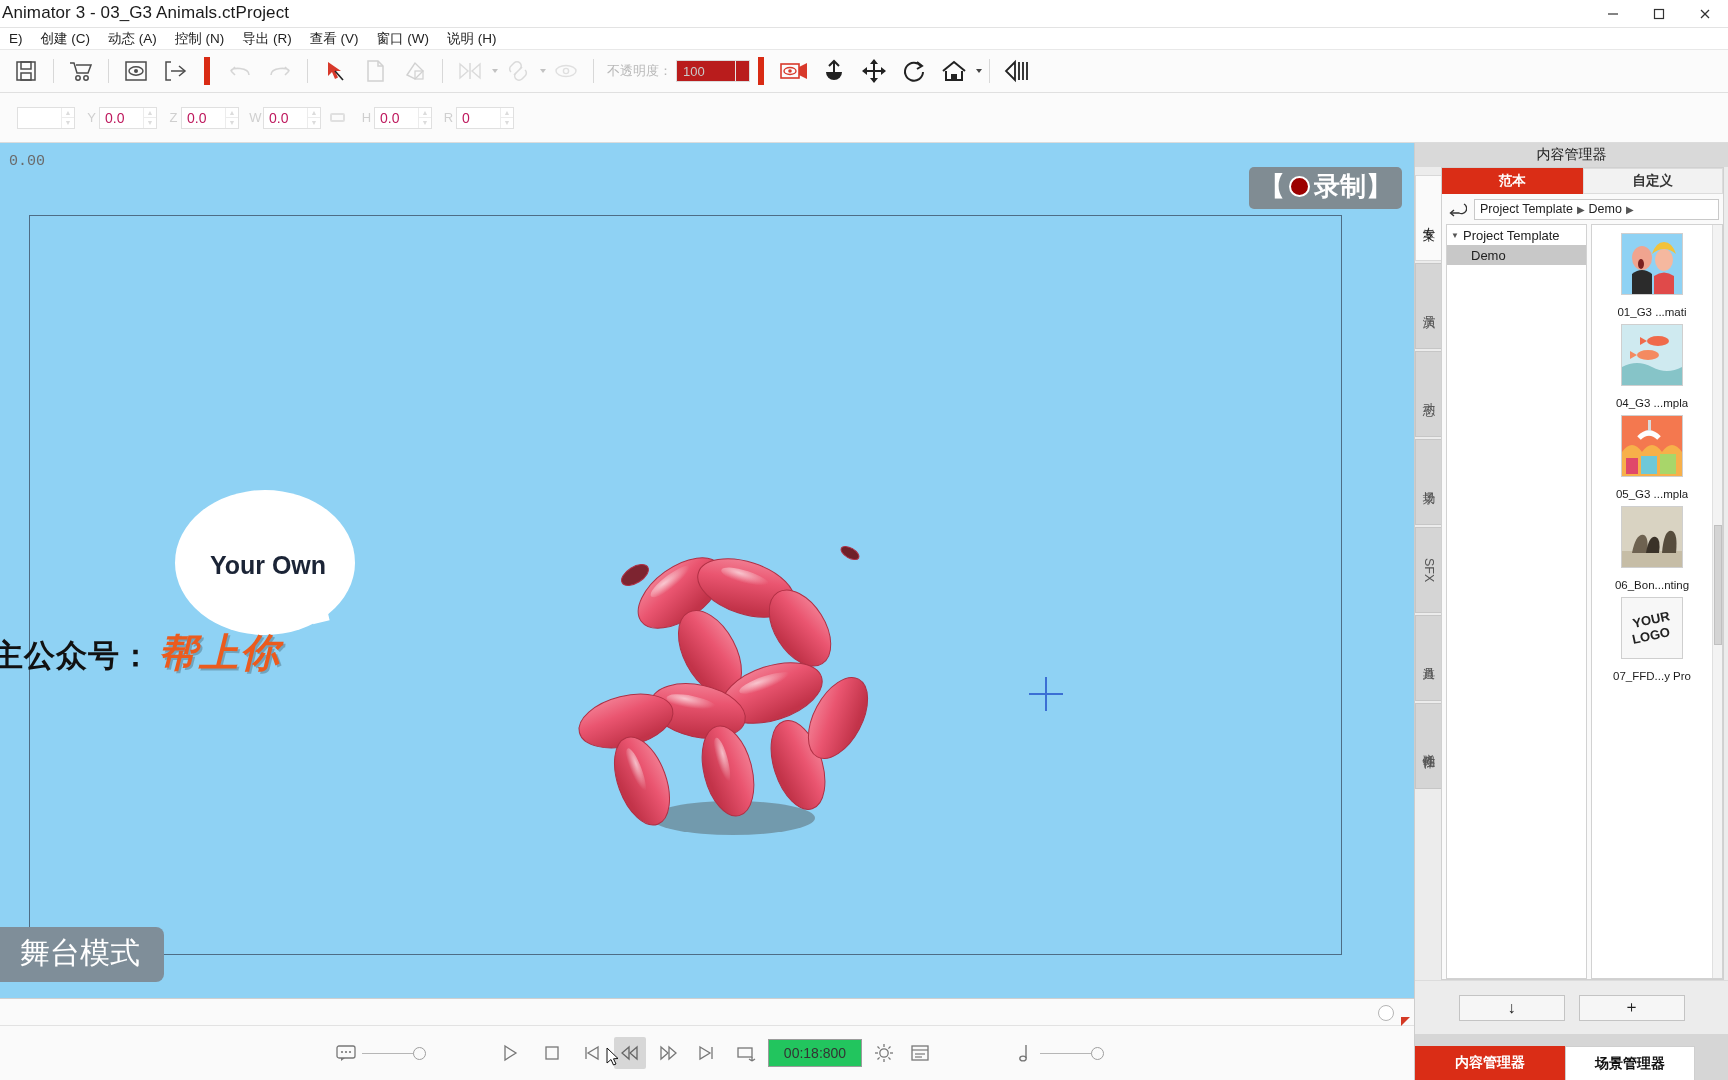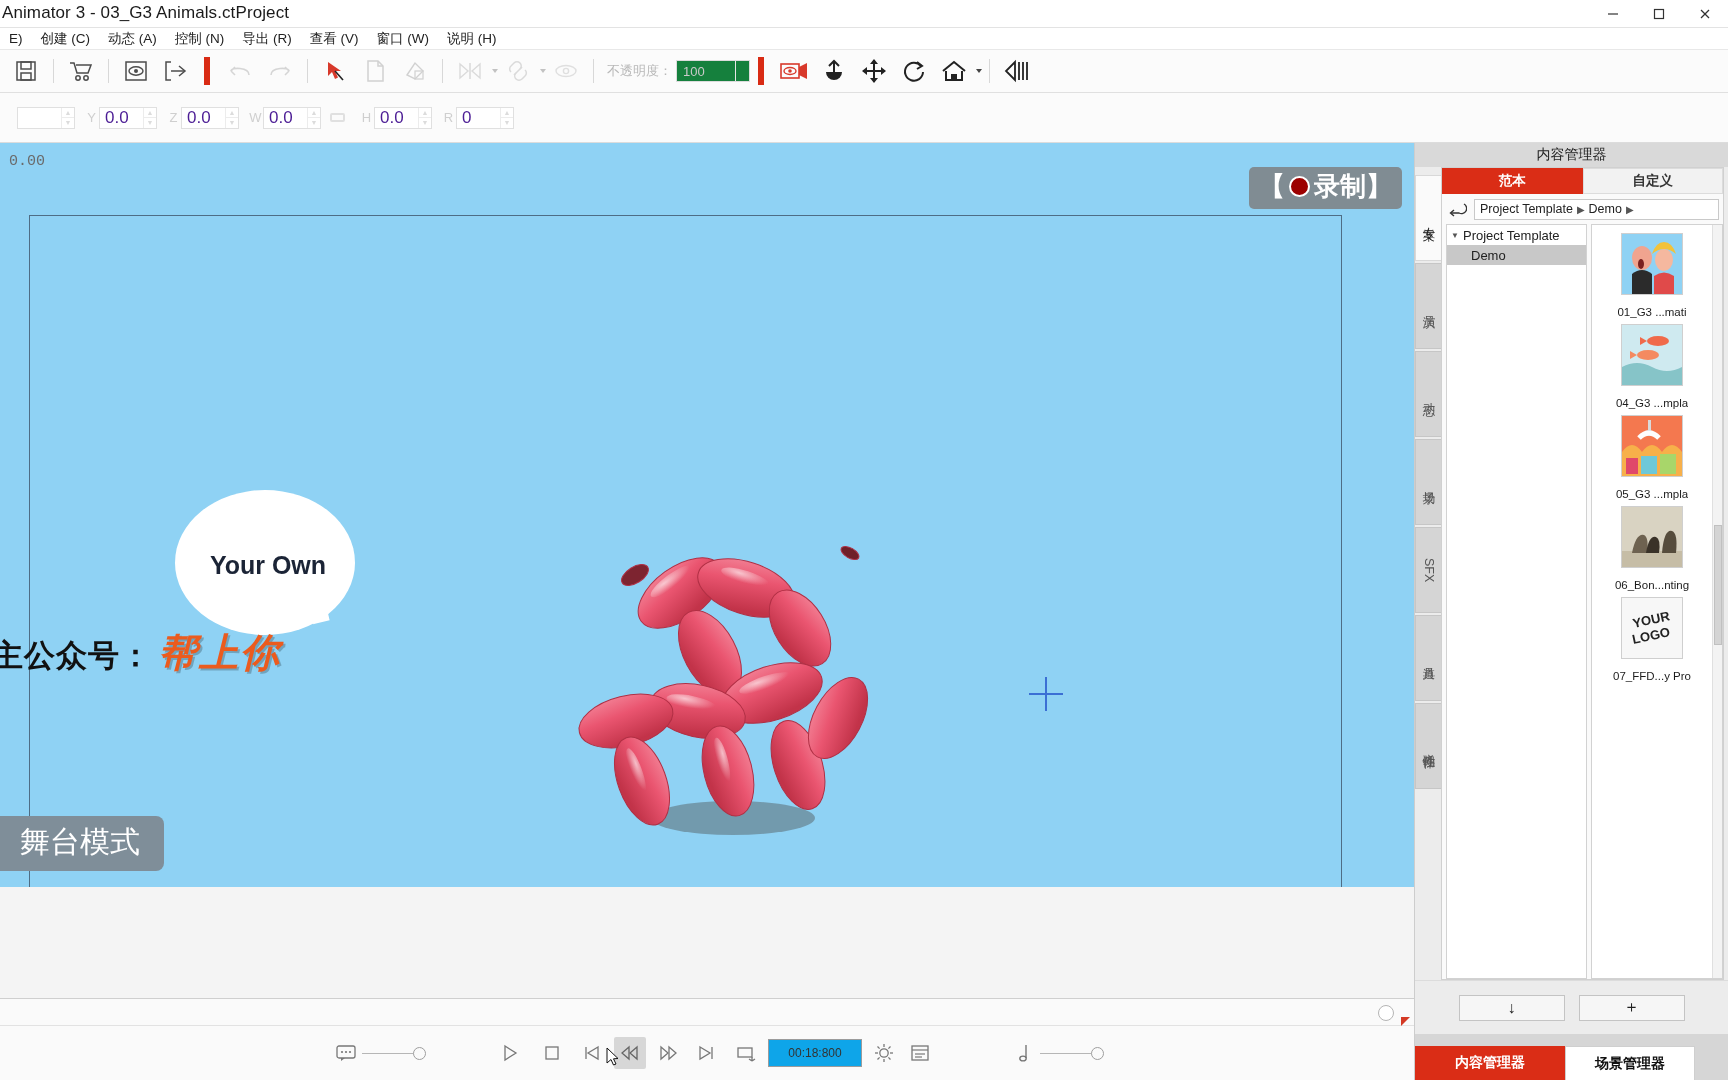--- a/index.html
+++ b/index.html
@@ -46,21 +46,21 @@
   }
   .tb-btn {
     width: 34px; height: 34px; margin: 0 3px;
     display: flex; align-items: center; justify-content: center;
   }
   .tb-btn.dim { opacity: .28; }
   .tb-sep { width: 1px; height: 24px; background: #d8d8d8; margin: 0 7px; }
   .tb-redbar { width: 6px; height: 28px; background: #d92b14; margin: 0 10px 0 8px; }
   .tb-label { font-size: 13px; color: #b8b8b8; margin-left: 6px; margin-right: 4px; white-space: nowrap; }
   .opacity-box {
-    width: 74px; height: 22px; border: 1px solid #dcdcdc; background: #15803d;
+    width: 74px; height: 22px; border: 1px solid #dcdcdc; background: #b91c1c;
     display: flex; align-items: center; position: relative;
   }
   .opacity-box span { font-size: 13px; color: #c9c9c9; padding-left: 6px; }
   .opacity-box .spin { position: absolute; right: 0; top: 0; bottom: 0; width: 14px; border-left: 1px solid #e6e6e6; }
   .caret { width: 0; height: 0; border-left: 3.5px solid transparent; border-right: 3.5px solid transparent;
            border-top: 4.5px solid #444; margin-left: 2px; align-self: center; }
   .caret.dim { border-top-color: #c2c2c2; }
 
   
   .propbar {
@@ -68,32 +68,32 @@
     background: #fbfbfb; border-bottom: 1px solid #dcdcdc;
     display: flex; align-items: center; padding-left: 2px;
   }
   .prop-field { display: flex; align-items: center; margin-right: 9px; }
   .prop-field .lbl { font-size: 13px; color: #cfcfcf; width: 15px; text-align: center; }
   .prop-field .lbl.icon { width: 20px; }
   .num-box {
     width: 58px; height: 22px; border: 1px solid #e0e0e0; background: #fff;
     position: relative; display: flex; align-items: center;
   }
-  .num-box span { font-size: 17px; color: #4c1d95; padding-left: 5px; }
+  .num-box span { font-size: 14px; color: #be185d; padding-left: 5px; }
   .num-box .spin {
     position: absolute; right: 0; top: 0; bottom: 0; width: 13px;
     border-left: 1px solid #ececec; display: flex; flex-direction: column;
   }
   .num-box .spin i { flex: 1; display: flex; align-items: center; justify-content: center; font-size: 7px; color: #dcdcdc; font-style: normal;}
   .num-box .spin i:first-child { border-bottom: 1px solid #ececec; }
   .lockicon { width: 15px; height: 9px; border: 2px solid #e0e0e0; border-radius: 2px; }
 
   
   .stage-wrap {
-    position: absolute; left: 0; top: 143px; width: 1414px; height: 744px;
+    position: absolute; left: 0; top: 143px; width: 1414px; height: 855px;
     background: #8fd2f4; overflow: hidden;
   }
   .stage-time {
     position: absolute; left: 9px; top: 10px;
     font-size: 15px; color: #6a6a6a; font-family: "Liberation Mono", "DejaVu Sans Mono", monospace;
   }
   .stage-frame {
     position: absolute; left: 29px; top: 72px; width: 1313px; height: 740px;
     border: 1px solid #4e6d85;
   }
@@ -171,23 +171,23 @@
   
   .playerbar {
     position: absolute; left: 0; top: 1026px; width: 1414px; height: 54px;
     background: #fafafa; display: flex; align-items: center;
   }
   .pb-icon { display: flex; align-items: center; justify-content: center; width: 32px; height: 32px; }
   .slider { display: flex; align-items: center; }
   .slider .track { width: 52px; height: 1px; background: #b6b6b6; }
   .slider .knob { width: 13px; height: 13px; border: 1px solid #9e9e9e; border-radius: 50%; background: #fafafa; margin-left: -1px; }
   .timecode {
-    width: 94px; height: 28px; border: 1px solid #9b9b9b; background: #0ea5e9;
+    width: 94px; height: 28px; border: 1px solid #9b9b9b; background: #22c55e;
     display: flex; align-items: center; justify-content: center;
-    font-size: 12px; color: #333; margin: 0 6px;
+    font-size: 14px; color: #333; margin: 0 6px;
   }
   .pb-active { background: #d7d7d7; border-radius: 2px; }
   .cursor-arrow { position: absolute; left: 606px; top: 1047px; width: 14px; height: 20px; }
 
   
   .rightpanel {
     position: absolute; left: 1414px; top: 143px; width: 314px; height: 937px;
     background: #ececec; border-left: 1px solid #cdcdcd;
   }
   .rp-title {

